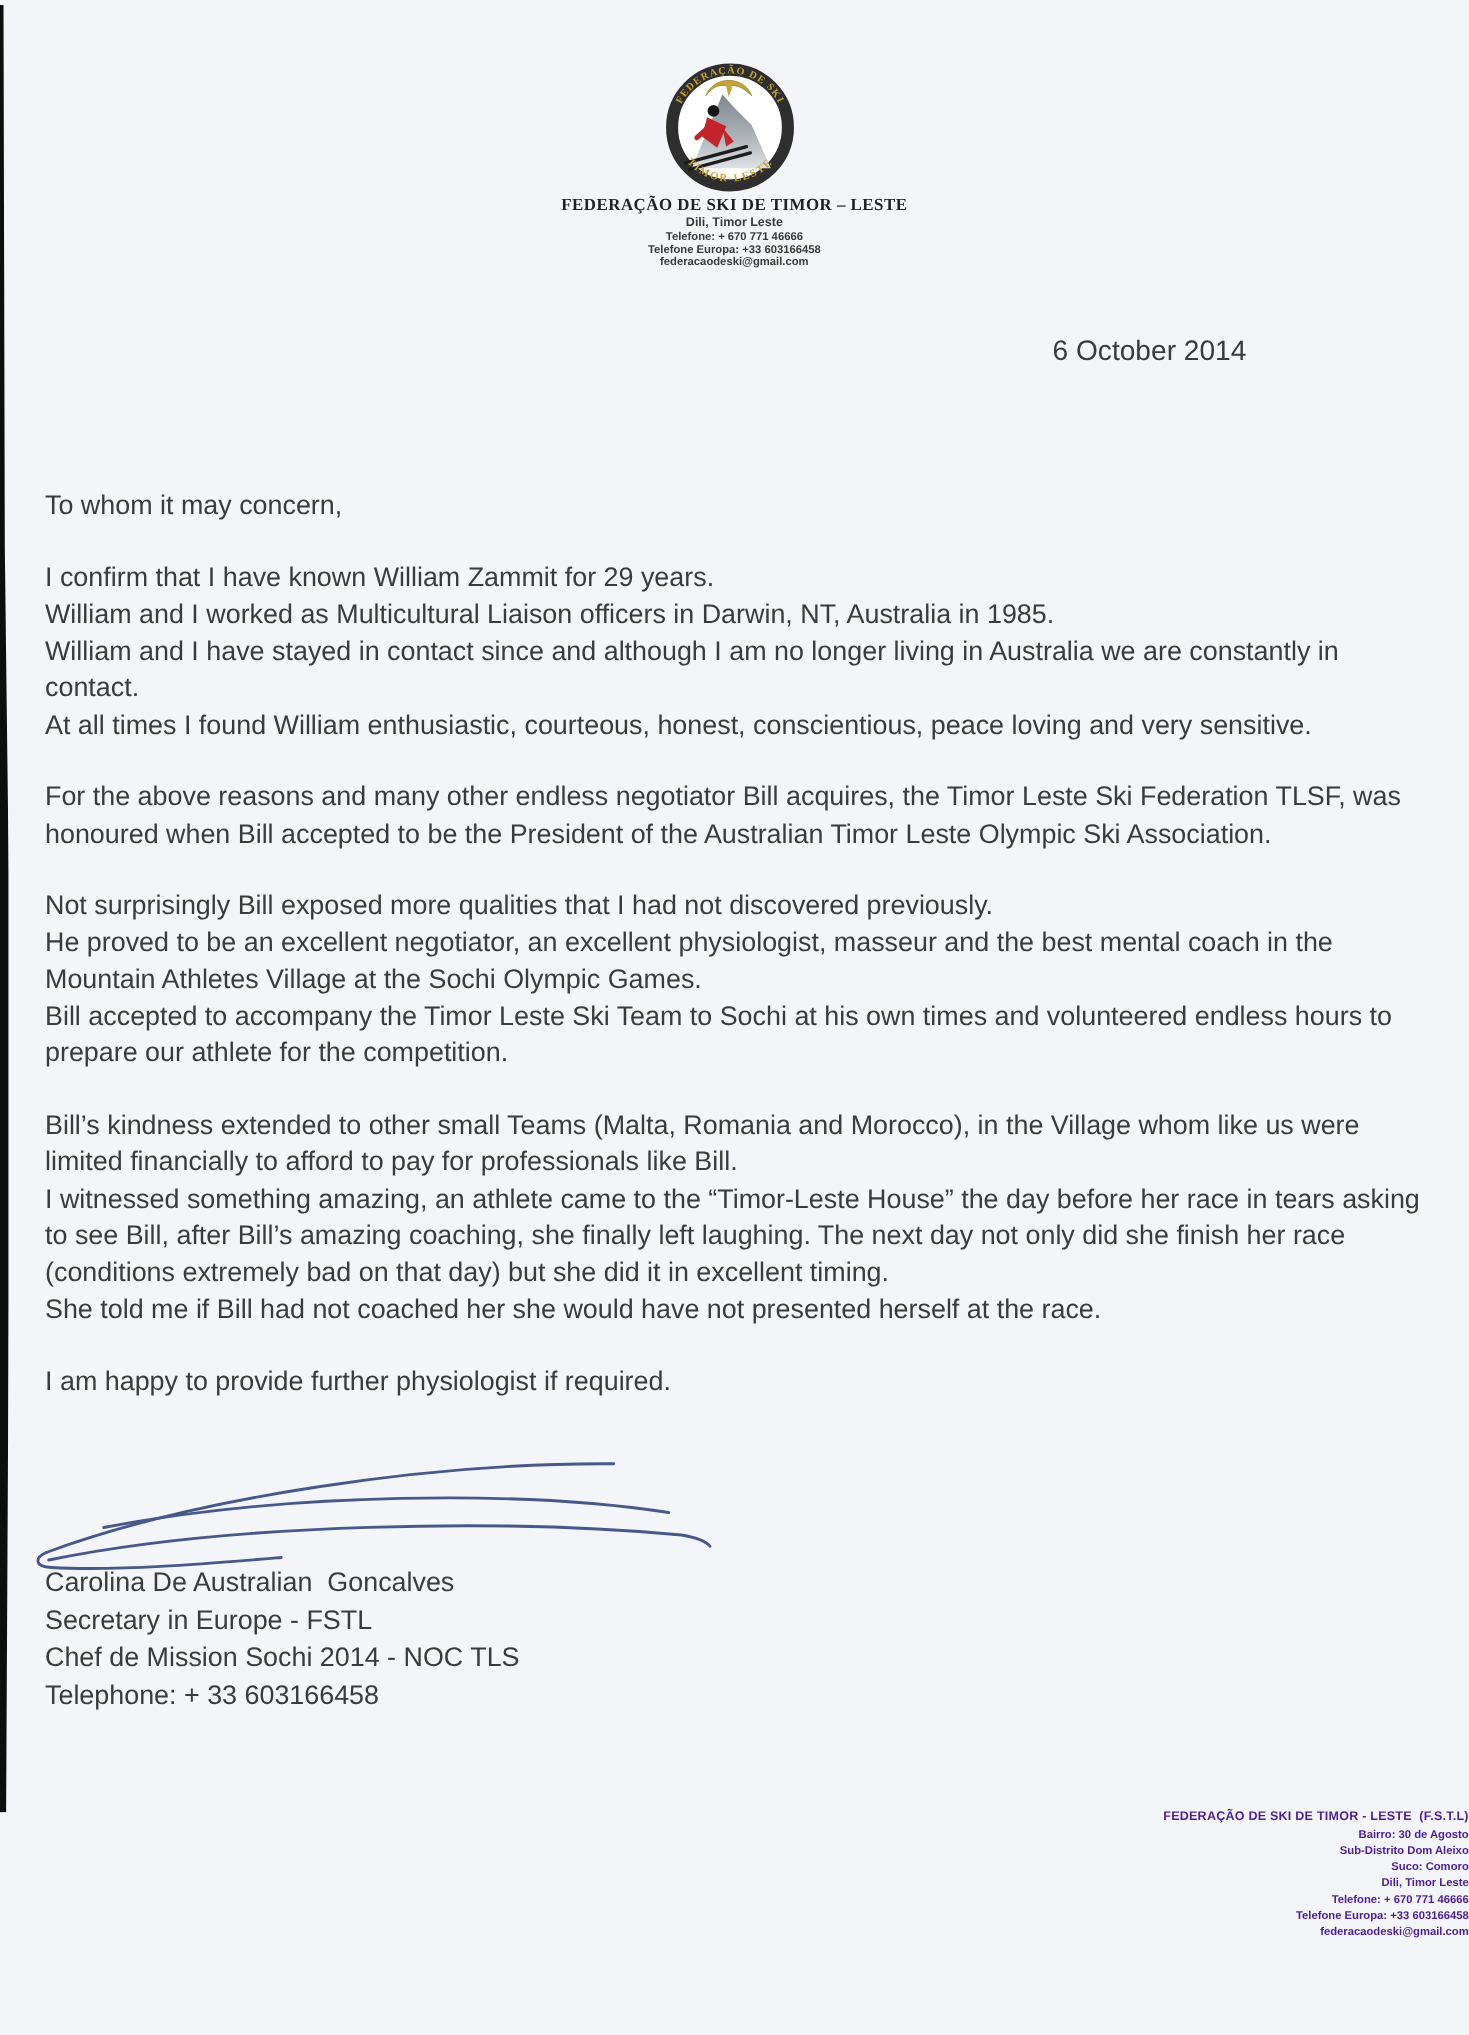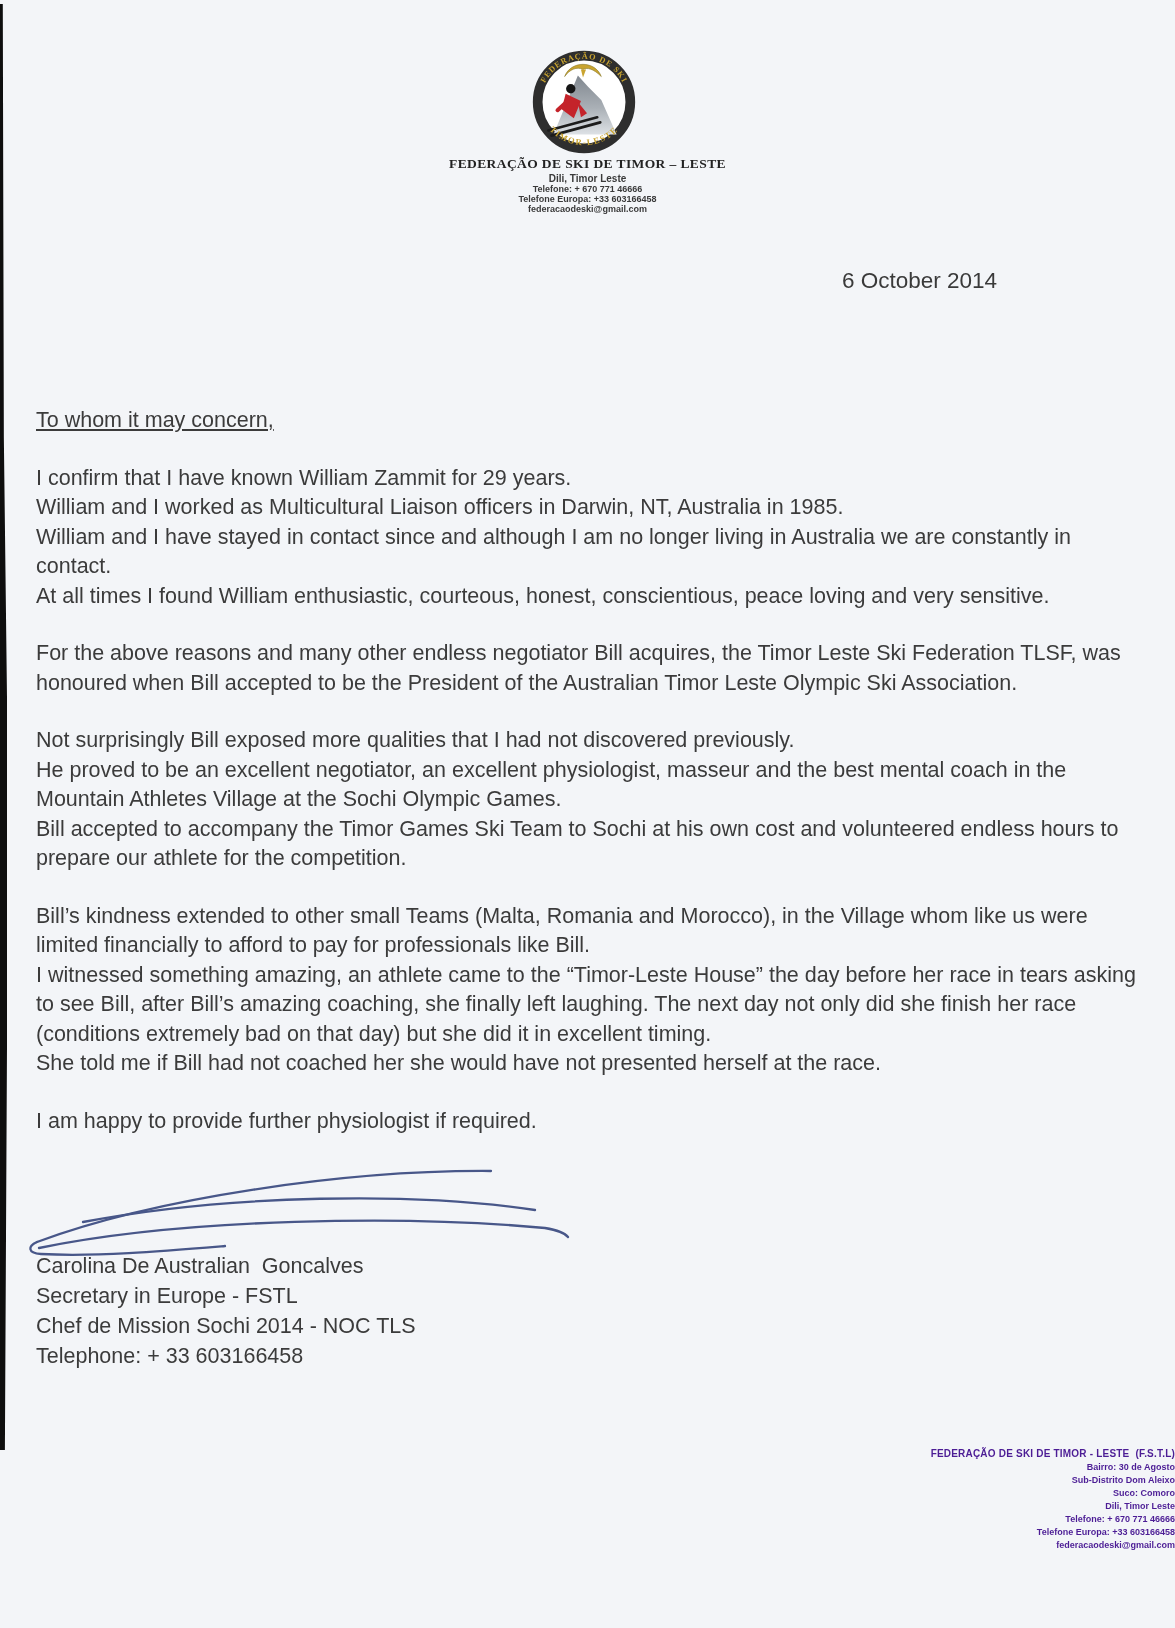--- a/index.html
+++ b/index.html
@@ -26,21 +26,21 @@
   .org-line.addr{font-size:10px;line-height:13px;}
 
   
   .date{position:absolute;left:842px;top:268px;font-size:22.5px;color:#3a3a3a;text-align:right;}
 
   
   .body-text{
     position:absolute;left:36px;top:390px;width:1104px;
     font-size:21.5px;line-height:29.5px;color:#3b3b3b;
   }
-  .salutation{margin:16px 0 28px 0;text-decoration:underline;}
+  .salutation{margin:0 0 28px 0;}
   .para{margin:0 0 28px 0;}
   .pre{white-space:pre-wrap;}
 
   
   .signature-svg{position:absolute;left:25px;top:1158px;width:548px;height:100px;}
   .sig-block{
     position:absolute;left:36px;top:1251px;
     font-size:21.5px;line-height:30px;color:#3b3b3b;
   }
 
@@ -111,21 +111,21 @@
       <div>At all times I found William enthusiastic, courteous, honest, conscientious, peace loving and very sensitive.</div>
     </div>
 
     <div class="para">
       <div>For the above reasons and many other endless negotiator Bill acquires, the Timor Leste Ski Federation TLSF, was honoured when Bill accepted to be the President of the Australian Timor Leste Olympic Ski Association.</div>
     </div>
 
     <div class="para">
       <div>Not surprisingly Bill exposed more qualities that I had not discovered previously.</div>
       <div>He proved to be an excellent negotiator, an excellent physiologist, masseur and the best mental coach in the Mountain Athletes Village at the Sochi Olympic Games.</div>
-      <div>Bill accepted to accompany the Timor Games Ski Team to Sochi at his own cost and volunteered endless hours to prepare our athlete for the competition.</div>
+      <div>Bill accepted to accompany the Timor Leste Ski Team to Sochi at his own times and volunteered endless hours to prepare our athlete for the competition.</div>
     </div>
 
     <div class="para">
       <div>Bill’s kindness extended to other small Teams (Malta, Romania and Morocco), in the Village whom like us were limited financially to afford to pay for professionals like Bill.</div>
       <div>I witnessed something amazing, an athlete came to the “Timor-Leste House” the day before her race in tears asking to see Bill, after Bill’s amazing coaching, she finally left laughing. The next day not only did she finish her race (conditions extremely bad on that day) but she did it in excellent timing.</div>
       <div>She told me if Bill had not coached her she would have not presented herself at the race.</div>
     </div>
 
     <div class="para">
       <div>I am happy to provide further physiologist if required.</div>

